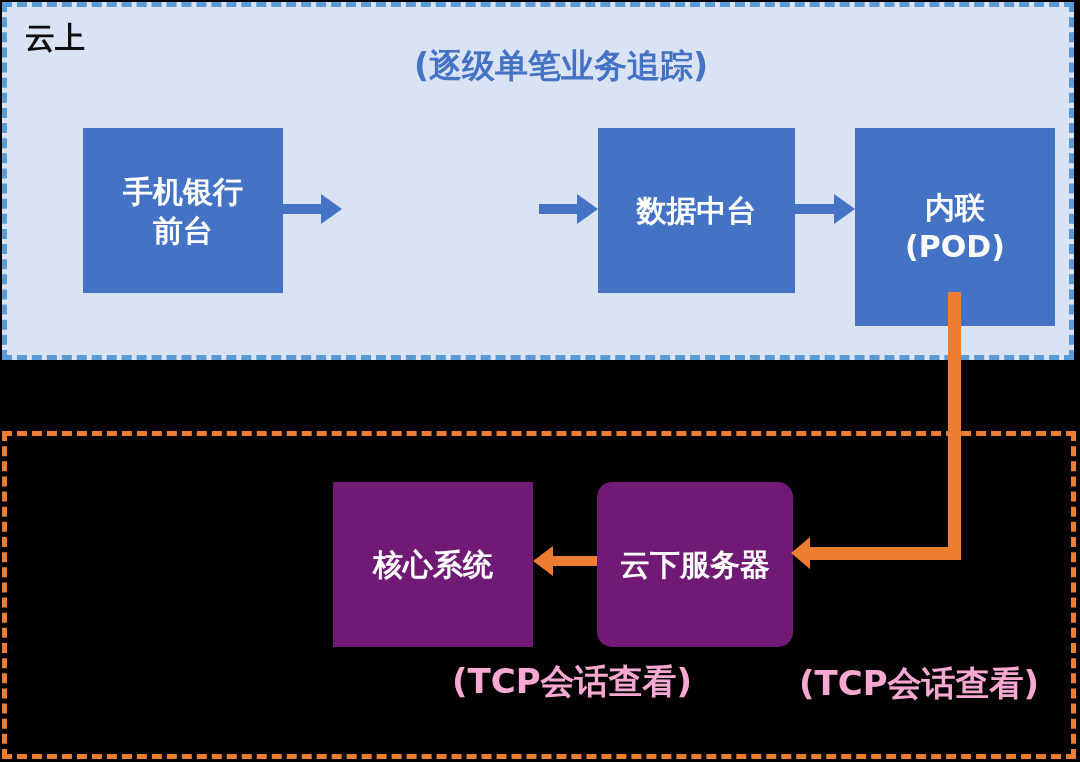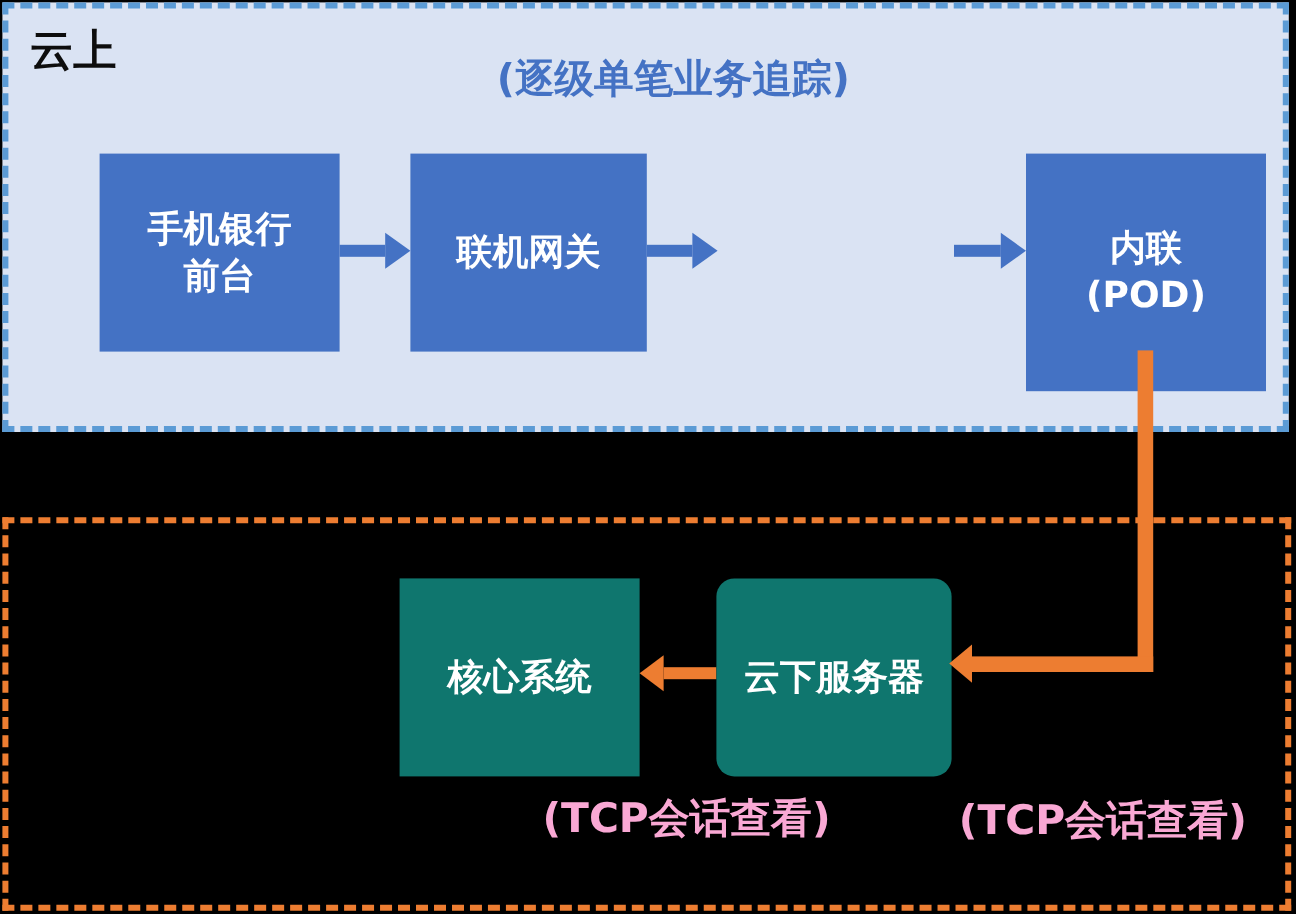--- a/index.html
+++ b/index.html
@@ -29,21 +29,21 @@
     left: 2px; top: 431px;
     width: 1074px; height: 328px;
     box-sizing: border-box;
     background: transparent;
     border: 5px dashed #ED7D31;
   }
   
   .cloud-zone-label {
     position: absolute;
     left: 25px; top: 18px;
-    font-size: 36px;
+    font-size: 30px;
     font-weight: bold;
     color: #0d0d0d;
   }
   .trace-title {
     position: absolute;
     left: 414px; top: 44px;
     font-size: 33px;
     font-weight: bold;
     color: #4472C4;
     white-space: nowrap;
@@ -64,21 +64,21 @@
     align-items: center;
     justify-content: center;
     text-align: center;
     color: #ffffff;
     font-size: 30px;
     font-weight: bold;
     line-height: 1.3;
     white-space: pre-line;
   }
   .node.blue   { background: #4472C4; }
-  .node.orange { background: #0f766e; }
+  .node.orange { background: #701a75; }
   .n1 { left: 83px;  top: 128px; width: 200px; height: 165px; }
   .n2 { left: 342px; top: 128px; width: 197px; height: 165px; }
   .n3 { left: 598px; top: 128px; width: 197px; height: 165px; }
   .n4 { left: 855px; top: 128px; width: 200px; height: 198px; }
   .n5 { left: 333px; top: 482px; width: 200px; height: 165px; }
   .n6 { left: 597px; top: 482px; width: 196px; height: 165px; border-radius: 15px; }
   
   .arrow {
     position: absolute;
     display: flex;
@@ -141,27 +141,27 @@
   <div class="trace-title">(逐级单笔业务追踪)</div>
 
   <div class="node blue n1">手机银行
 前台</div>
 
   <div class="arrow blue a1">
     <div class="shaft"></div>
     <div class="head-right"></div>
   </div>
 
-  <div class="node blue n2">联机网关</div>
 
   <div class="arrow blue a2">
     <div class="shaft"></div>
     <div class="head-right"></div>
   </div>
 
+  <div class="node blue n3">数据中台</div>
 
   <div class="arrow blue a3">
     <div class="shaft"></div>
     <div class="head-right"></div>
   </div>
 
   <div class="node blue n4">内联
 (POD)</div>
 
   <div class="zone-onprem"></div>

